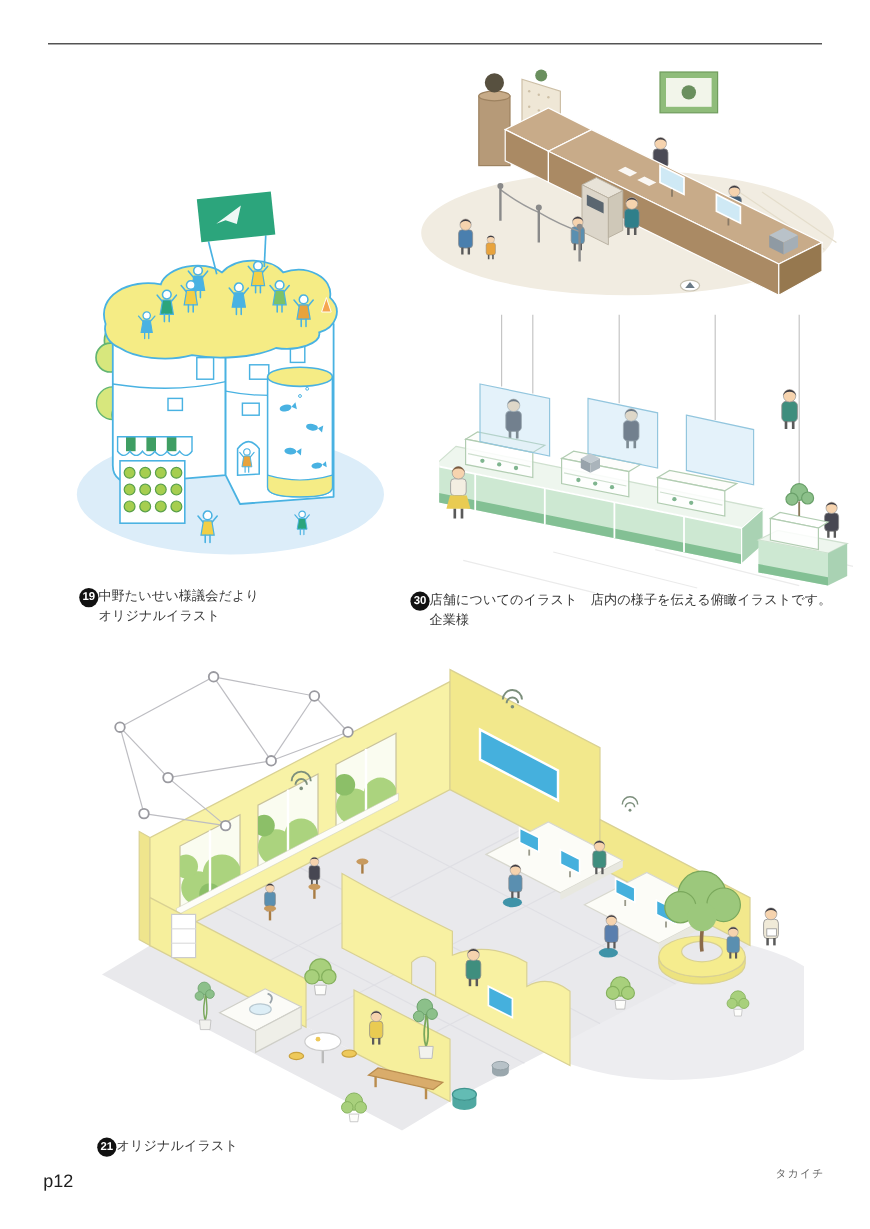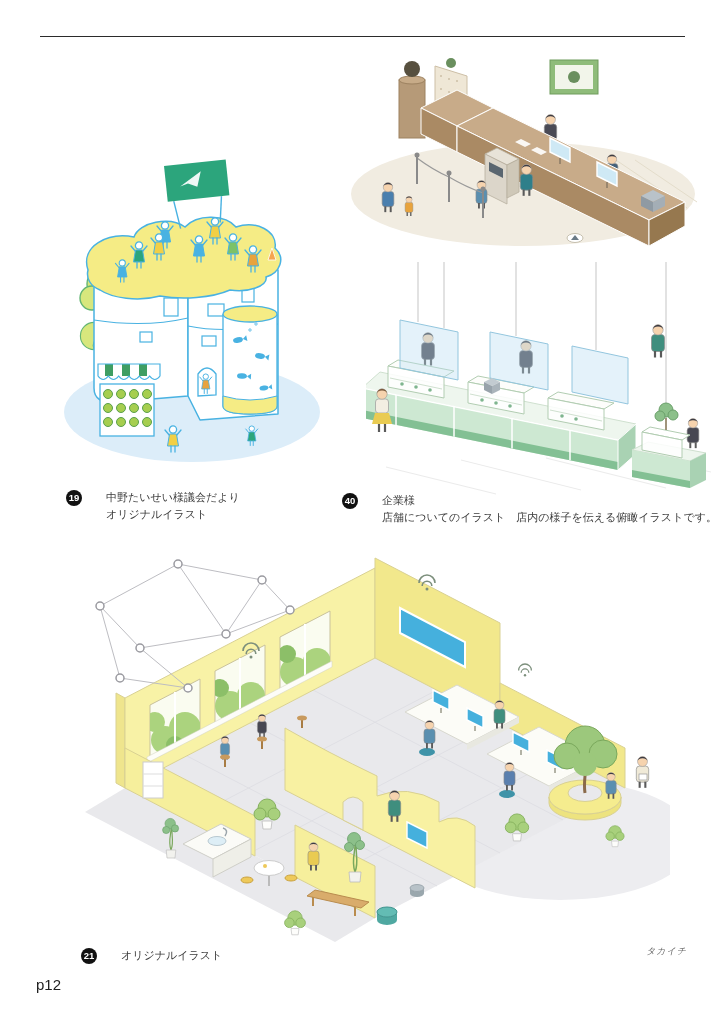--- a/index.html
+++ b/index.html
@@ -1,28 +1,28 @@
 <!DOCTYPE html>
 <html><head>
 <meta charset="utf-8">
 <style>
   html,body{margin:0;padding:0;background:#fff;}
   .page{position:relative;width:725px;height:1024px;background:#fff;overflow:hidden;
         font-family:"Liberation Sans",sans-serif;color:#333;}
   .rule{position:absolute;left:40px;top:36px;width:645px;height:1px;background:#2b2b2b;}
   figure.illo{position:absolute;margin:0;padding:0;}
   figure.illo svg{display:block;}
-  .caption{position:absolute;display:flex;gap:24px;align-items:flex-start;
+  .caption{position:absolute;display:flex;gap:0;align-items:flex-start;
            color:#3a3a3a;font-size:11px;line-height:1.5;}
   .caption.single{align-items:center;padding-left:17px;}
   .badge{flex:0 0 auto;width:16px;height:16px;border-radius:50%;background:#111;color:#fff;
          font-size:9.5px;font-weight:bold;display:flex;align-items:center;justify-content:center;margin-top:1px;}
   .cap-text{display:flex;flex-direction:column;}
   .page-num{position:absolute;left:36px;top:976px;font-size:15px;color:#1e1e1e;}
-  .credit{position:absolute;right:38px;top:945px;font-size:9px;color:#666;letter-spacing:1px;font-style:italic;}
+  .credit{position:absolute;right:38px;top:972px;font-size:9px;color:#666;letter-spacing:1px;}
 </style>
 </head>
 <body>
 
 <div class="page">
   <div class="rule"></div>
 
   <figure class="illo" style="left:42px;top:74px;width:280px;height:410px">
     <svg viewBox="0 0 280 410" width="280" height="410">
       <defs>
@@ -603,24 +603,24 @@
 
   <div class="caption" style="left:66px;top:489px">
     <span class="badge">19</span>
     <span class="cap-text">
       <span class="line">中野たいせい様議会だより</span>
       <span class="line">オリジナルイラスト</span>
     </span>
   </div>
 
   <div class="caption" style="left:342px;top:492px">
-    <span class="badge">40</span>
+    <span class="badge">30</span>
     <span class="cap-text">
+      <span class="line">店舗についてのイラスト　店内の様子を伝える俯瞰イラストです。</span>
       <span class="line">企業様</span>
-      <span class="line">店舗についてのイラスト　店内の様子を伝える俯瞰イラストです。</span>
     </span>
   </div>
 
   <div class="caption single" style="left:64px;top:947px">
     <span class="badge">21</span>
     <span class="cap-text">
       <span class="line">オリジナルイラスト</span>
     </span>
   </div>
 

